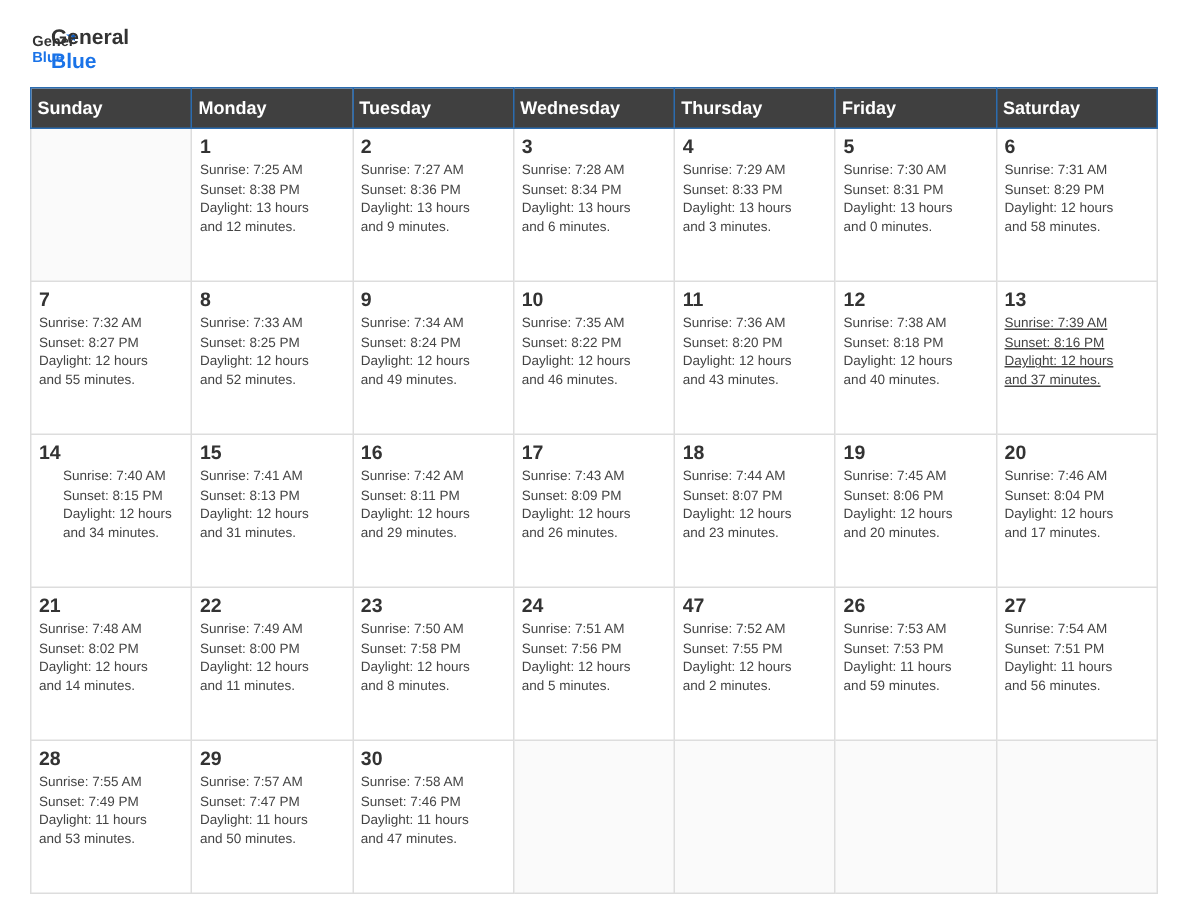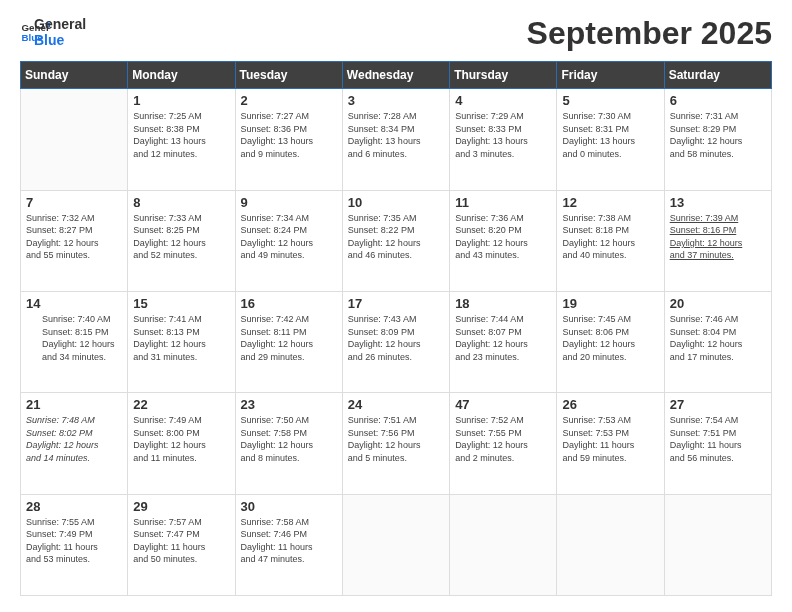--- a/index.html
+++ b/index.html
@@ -98,21 +98,20 @@
         <text x="2" y="32" font-size="13" font-weight="bold" fill="#1a73e8" font-family="Arial">Blue</text>
         <polygon points="32,8 40,14 36,8" fill="#1a73e8"></polygon>
         <polygon points="36,8 40,14 40,8" fill="#0d5bbd"></polygon>
       </svg>
       <div style="margin-left:-20px">
         <div style="font-size:14px;font-weight:bold;color:#333;">General</div>
         <div style="font-size:14px;font-weight:bold;color:#1a73e8;">Blue</div>
       </div>
     </div>
     <div class="title-block">
-      <div class="month-title">September 2025</div>
     </div>
   </div>
 
   <table class="calendar">
     <thead>
       <tr>
       <th>Sunday</th>
           <th>Monday</th>
           <th>Tuesday</th>
           <th>Wednesday</th>
@@ -265,21 +264,21 @@
             <span class="day-number">20</span>
             <div class="day-info" style="white-space: pre-line;">Sunrise: 7:46 AM
 Sunset: 8:04 PM
 Daylight: 12 hours
 and 17 minutes.</div>
           </td>
         </tr>
         <tr>
           <td>
             <span class="day-number">21</span>
-            <div class="day-info" style="white-space: pre-line; font-style: italic;">Sunrise: 7:48 AM
+            <div class="day-info" style="white-space: pre-line;">Sunrise: 7:48 AM
 Sunset: 8:02 PM
 Daylight: 12 hours
 and 14 minutes.</div>
           </td>
           <td>
             <span class="day-number">22</span>
             <div class="day-info" style="white-space: pre-line;">Sunrise: 7:49 AM
 Sunset: 8:00 PM
 Daylight: 12 hours
 and 11 minutes.</div>

